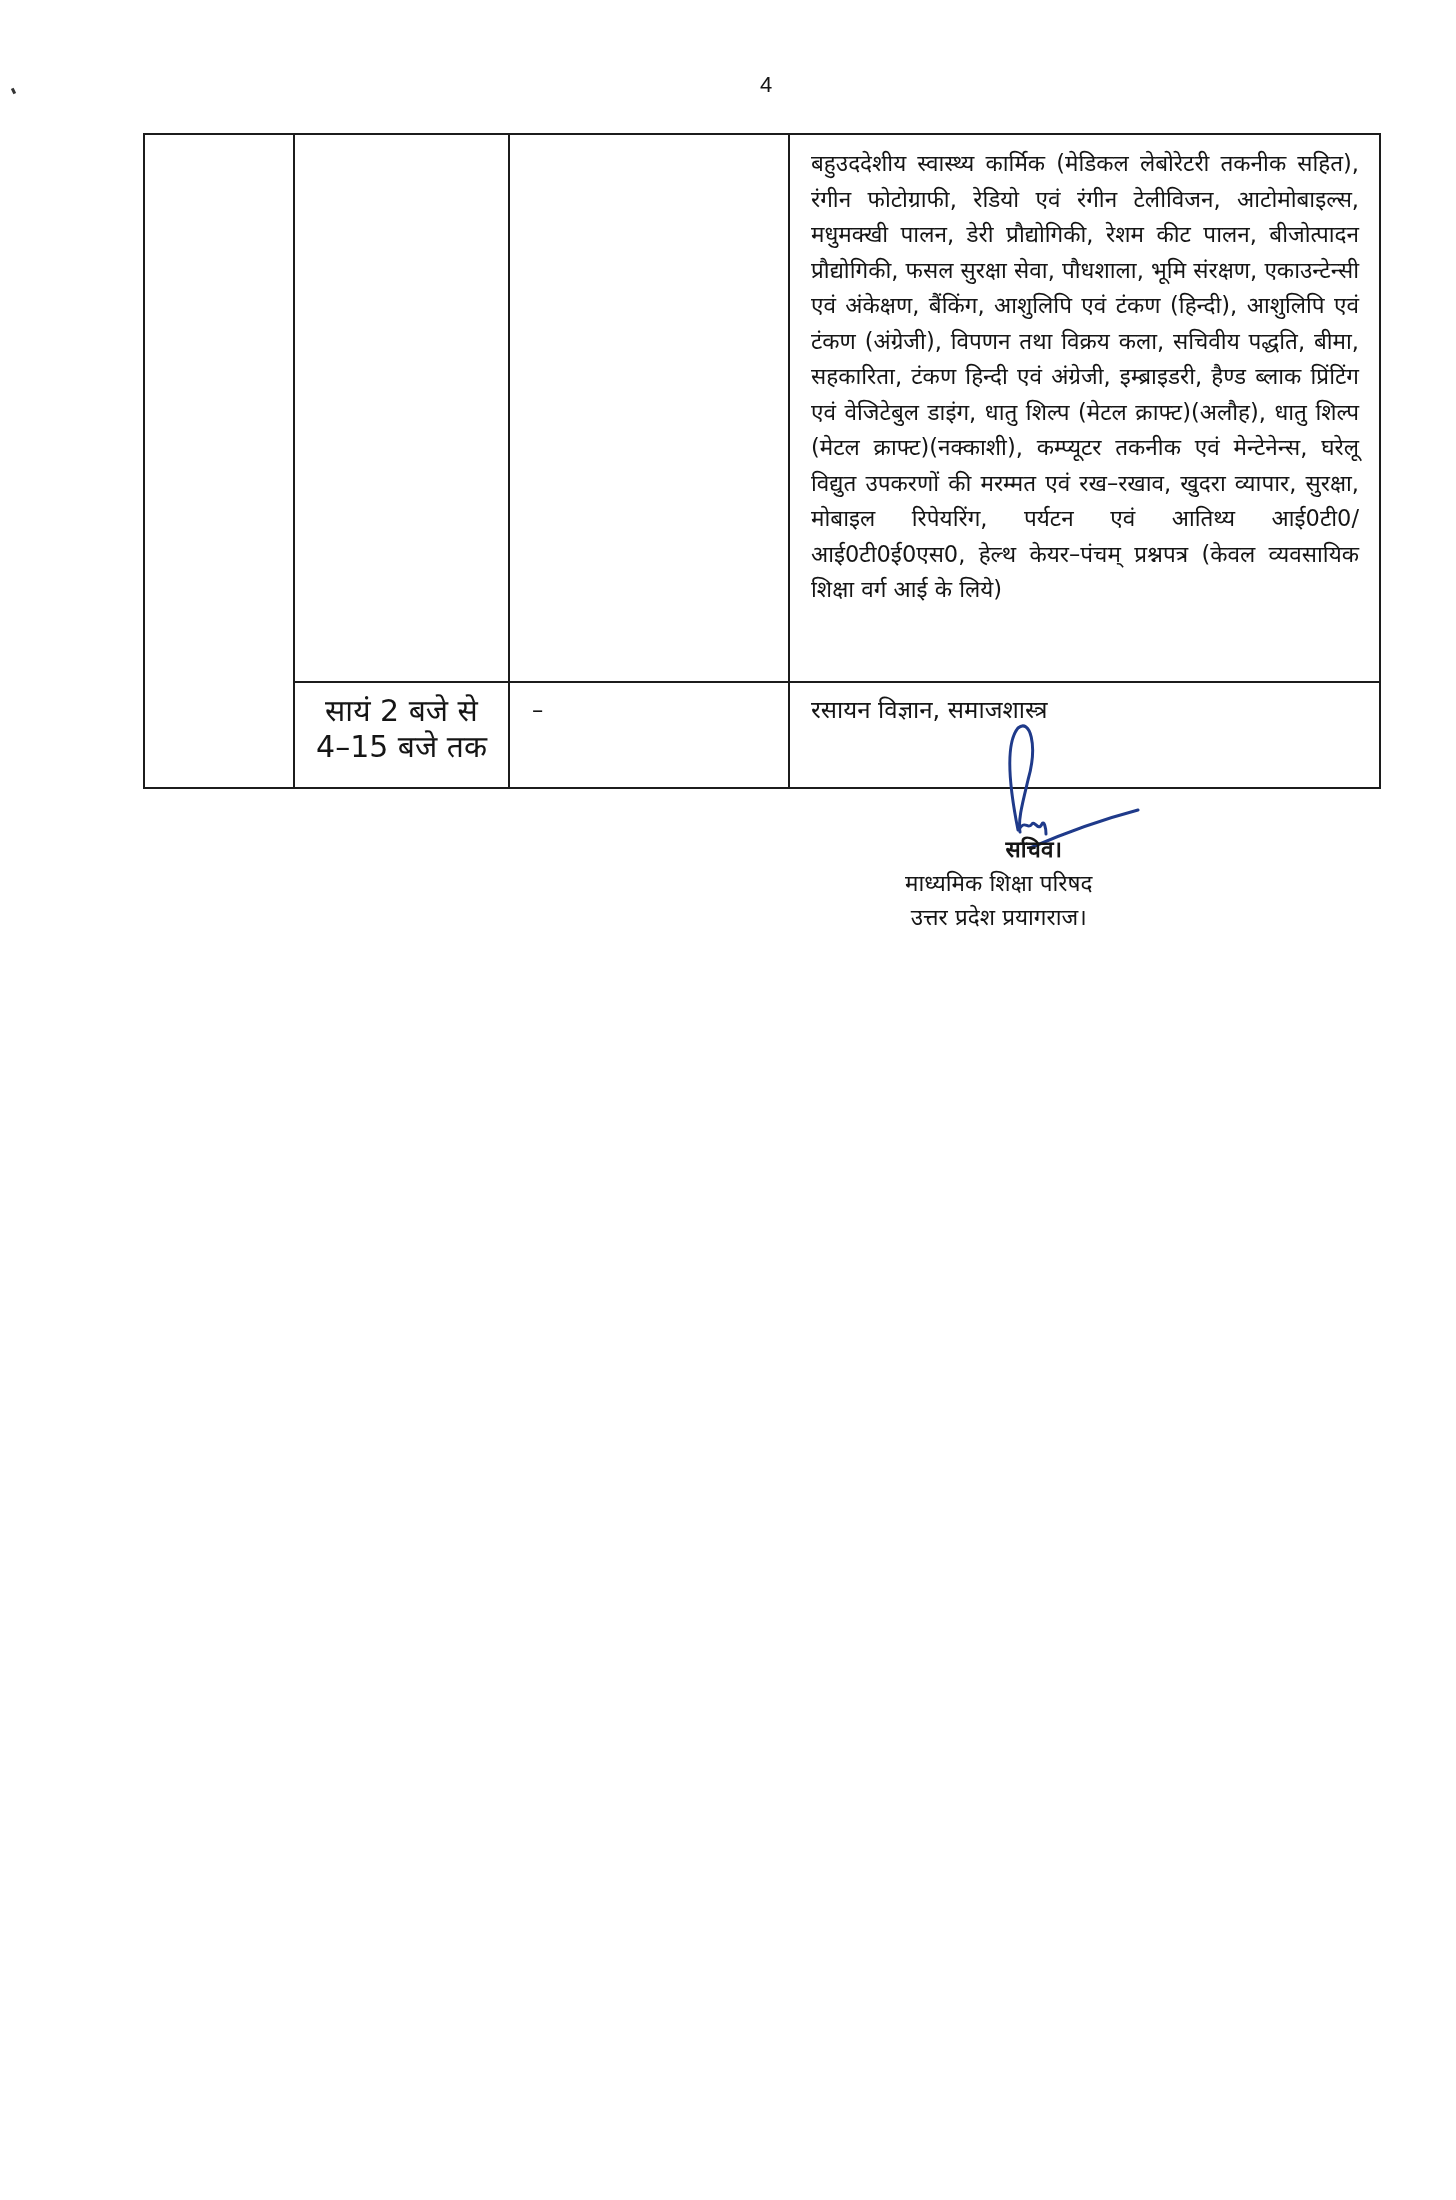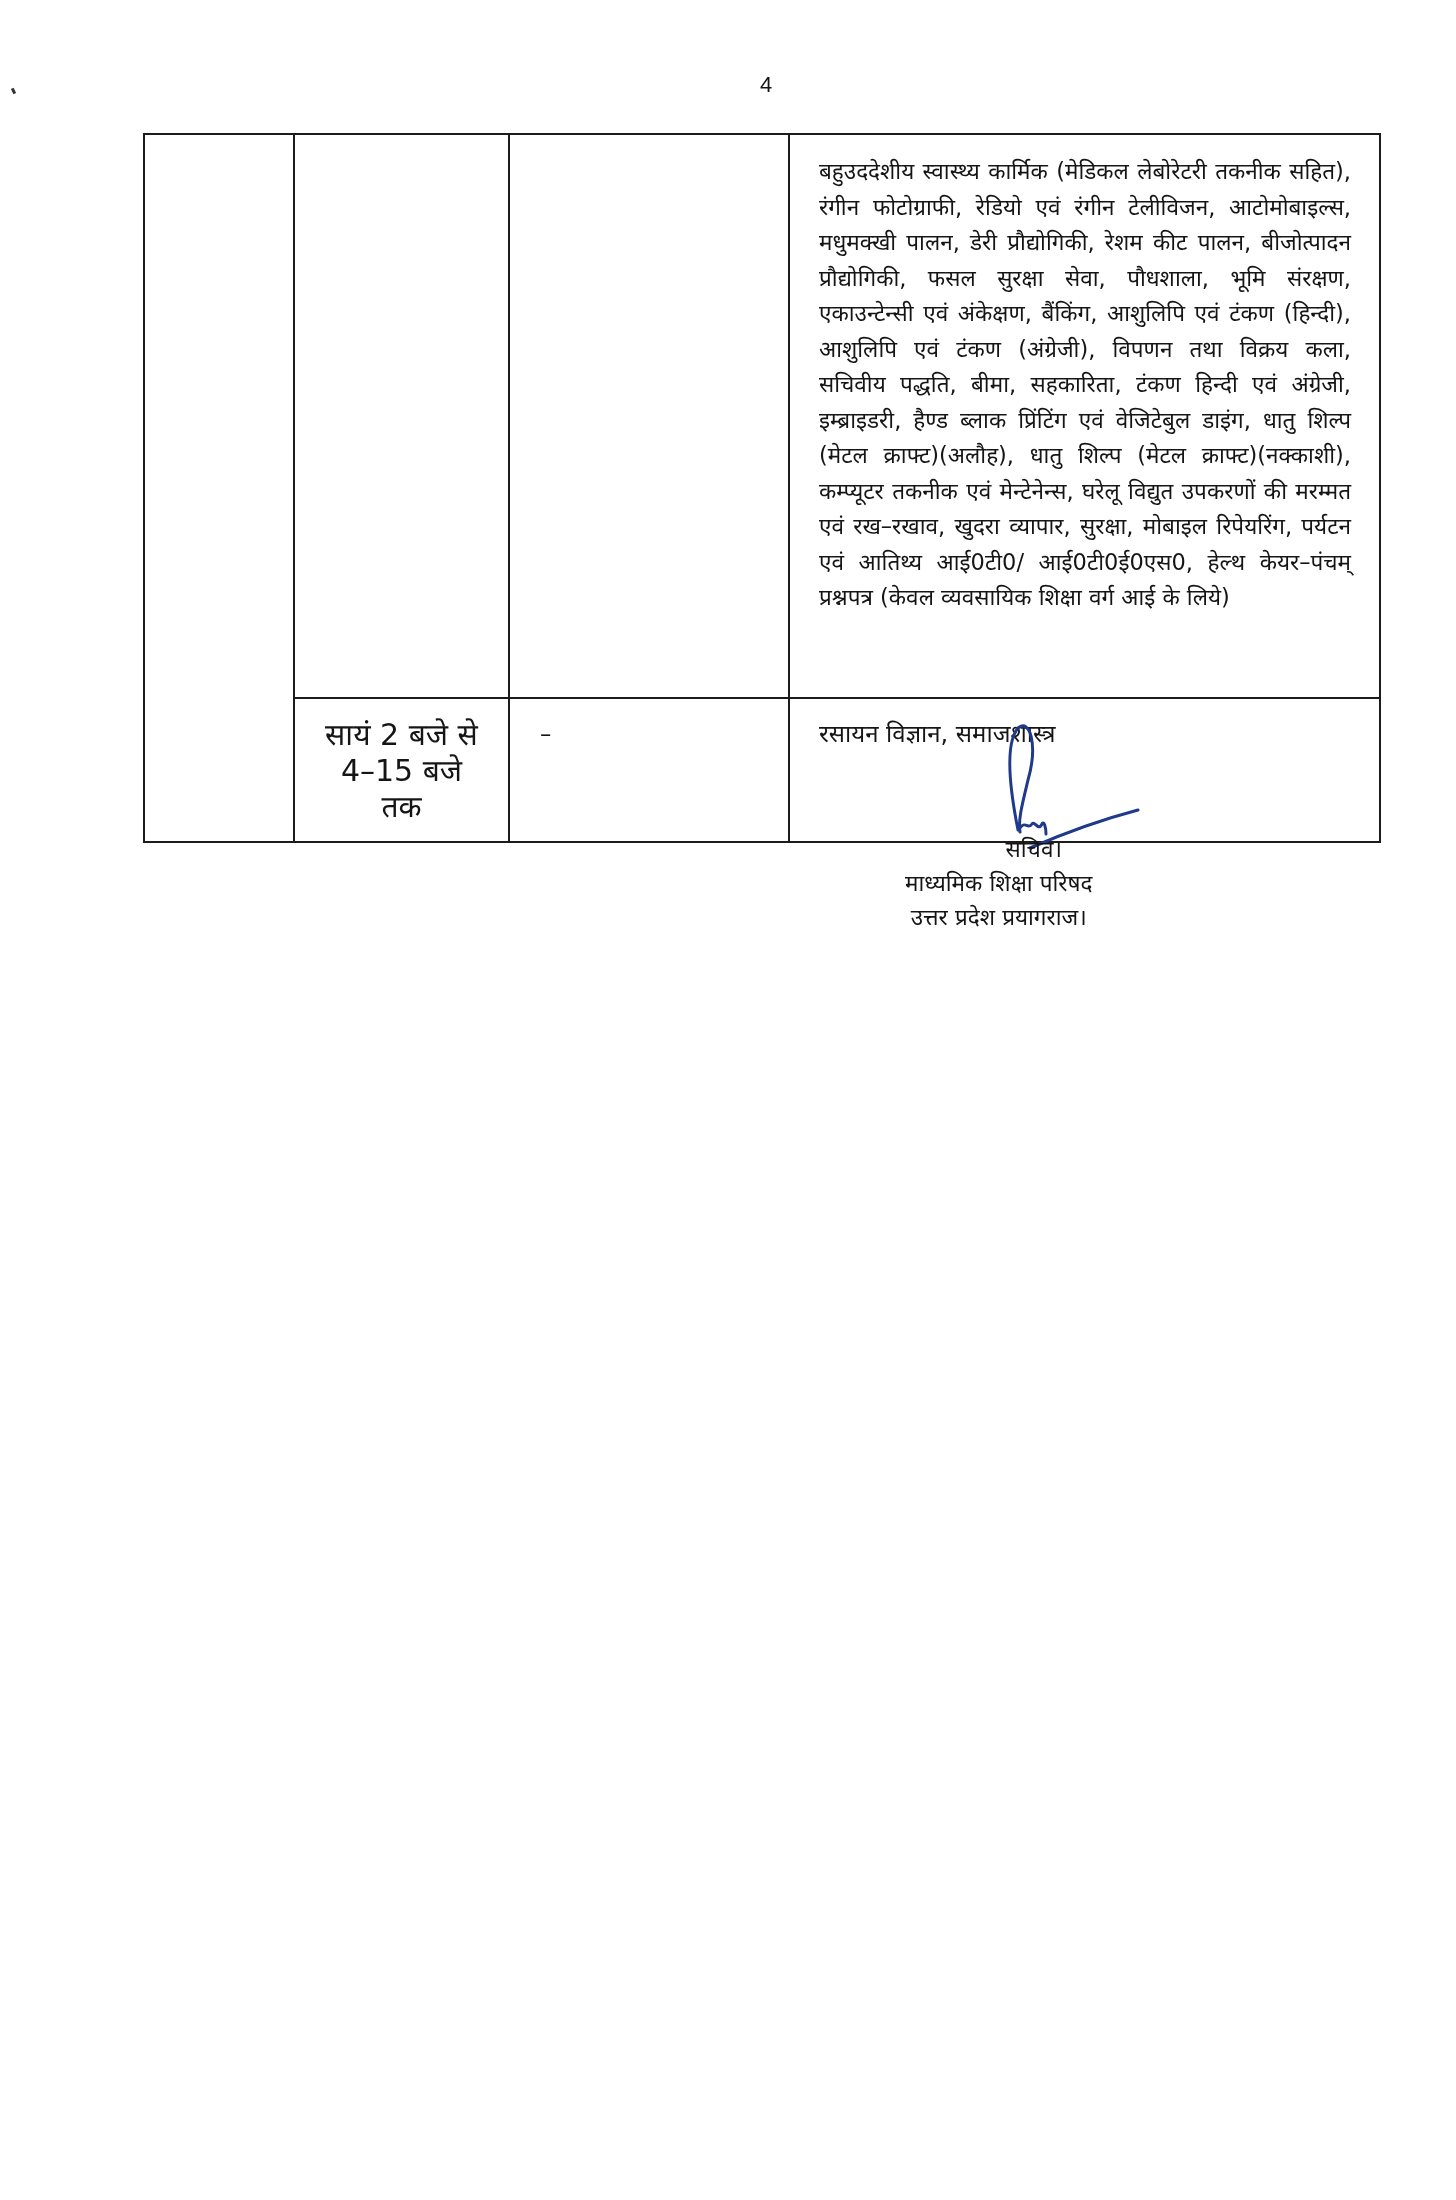--- a/index.html
+++ b/index.html
@@ -14,41 +14,41 @@
   }
   .stray-mark {
     position:absolute; left:12px; top:88px; width:3px; height:6px;
     background:#333; transform:rotate(-25deg);
   }
   table.schedule {
     position:absolute; left:143px; top:133px; width:1236px;
     border-collapse:collapse; table-layout:fixed;
   }
   table.schedule td {
-    border:2.5px solid #1c1c1c; vertical-align:top; padding:16px;
+    border:2.5px solid #1c1c1c; vertical-align:top; padding:8px;
   }
   col.c1 { width:150px; } col.c2 { width:215px; } col.c3 { width:280px; } col.c4 { width:591px; }
   .subjects {
     font-size:22.5px; line-height:35.5px; padding:3px 12px 6px 13px;
     text-align:justify; text-align-last:left;
   }
   .subjects-short { font-size:24px; line-height:34px; padding:2px 12px 0 13px; }
   .time-text {
     font-size:30px; line-height:36px; text-align:center; padding:2px 8px 0 8px;
   }
   .dash { font-size:22.5px; line-height:34px; padding:2px 0 0 14px; }
   .row1 td { height:530px; }
   .row2 td { height:88px; }
   .signature { position:absolute; left:1000px; top:720px; width:140px; height:130px; }
   .sign-block {
     position:absolute; left:905px; top:832px; font-size:22.5px; line-height:34px;
     text-align:center;
   }
   .sign-block div { white-space:nowrap; }
-  .sign-title { padding-left:70px; }
+  .sign-title { padding-left:70px;font-weight:bold; }
 </style>
 </head>
 <body>
 
 <div class="stray-mark"></div>
 <div class="page-number">4</div>
 
 <table class="schedule">
   <colgroup>
       <col class="c1">

